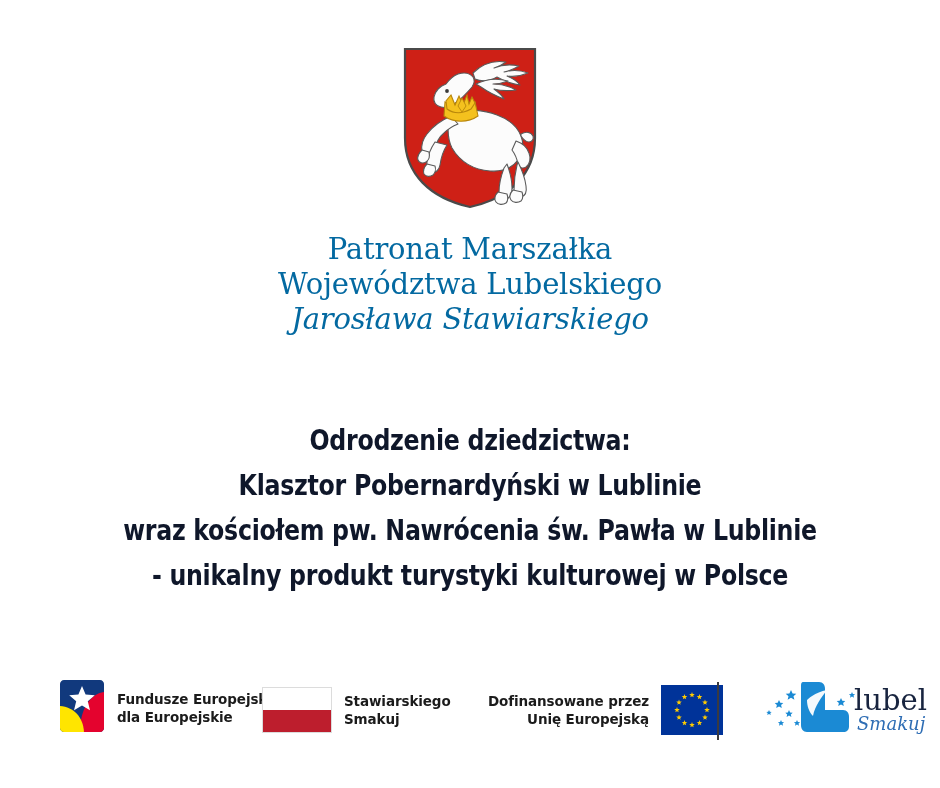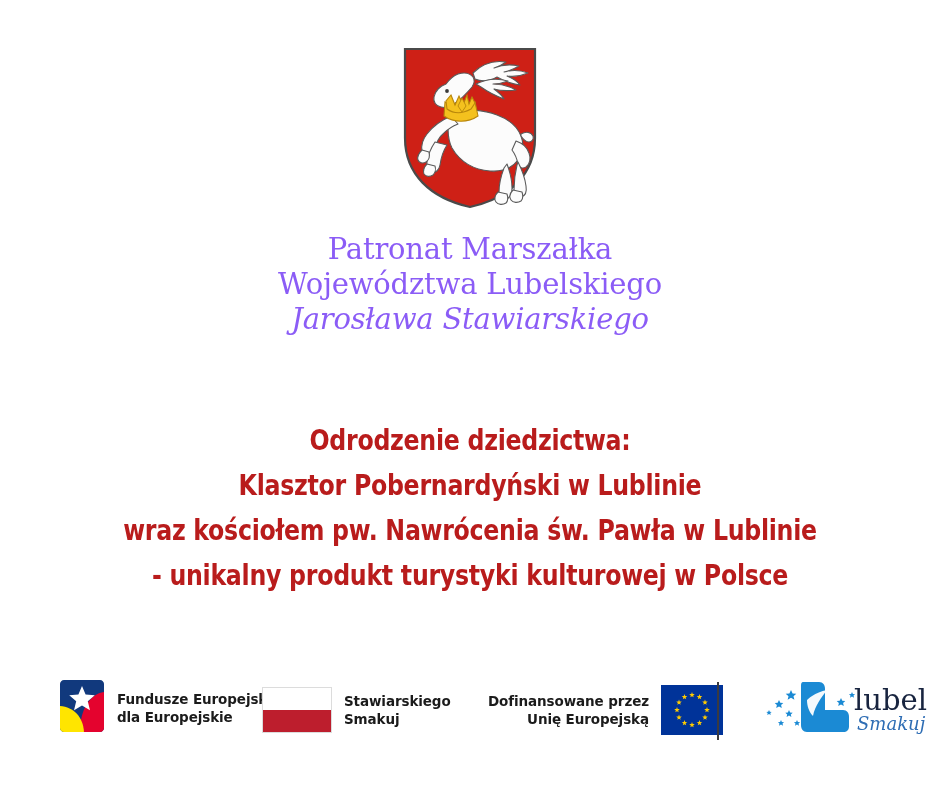--- a/index.html
+++ b/index.html
@@ -29,42 +29,42 @@
   }
   #crest-svg { display: block; margin: 0 auto; }
 
   
   #patronage {
     position: absolute;
     left: 0;
     top: 232px;
     width: 940px;
     text-align: center;
-    color: #8b5cf6;
+    color: #0369a1;
   }
   #patronage .pat-line {
     font-family: "DejaVu Serif", "Liberation Serif", serif;
     font-size: 29px;
     line-height: 35px;
     letter-spacing: -0.2px;
     white-space: nowrap;
   }
   #patronage .pat-line.pat-name {
     font-style: italic;
     font-weight: 400;
   }
 
   
   #main-title {
     position: absolute;
     left: 0;
     top: 418px;
     width: 940px;
     text-align: center;
-    color: #b91c1c;
+    color: #0f172a;
   }
   #main-title .title-line {
     font-family: "DejaVu Sans Condensed", "Liberation Sans Narrow", "Liberation Sans", sans-serif;
     font-weight: bold;
     font-size: 28px;
     line-height: 45px;
     letter-spacing: -0.3px;
     white-space: nowrap;
     transform: scaleX(0.94);
   }

